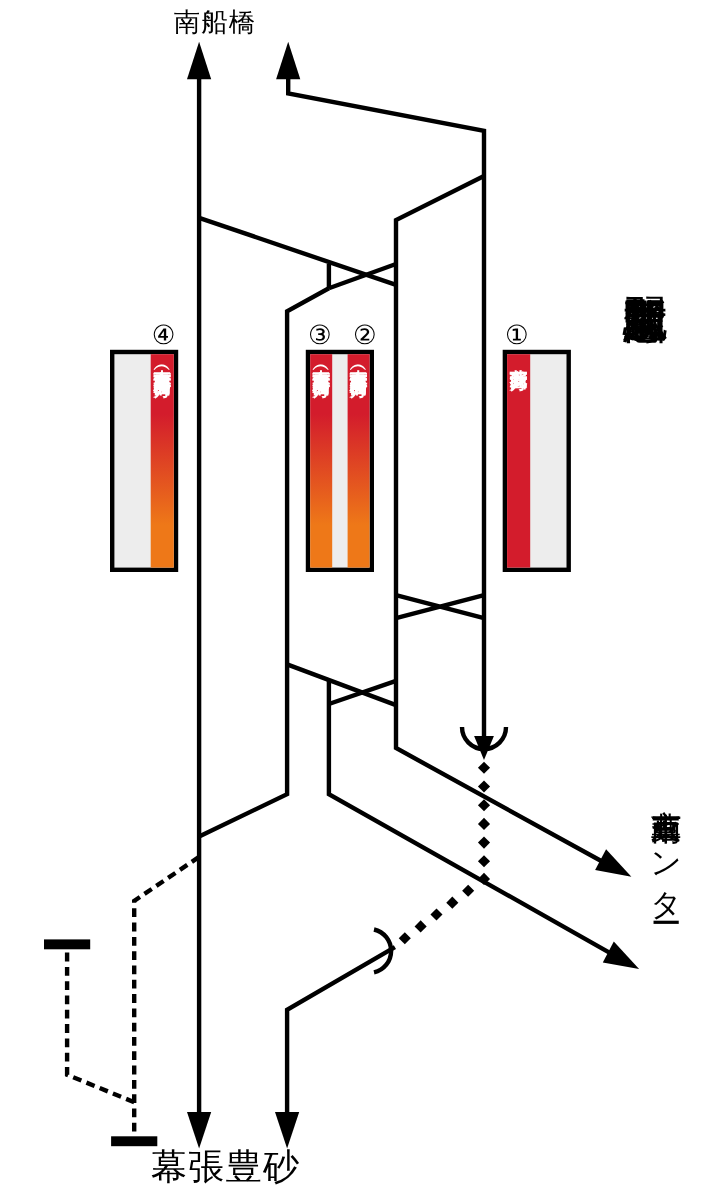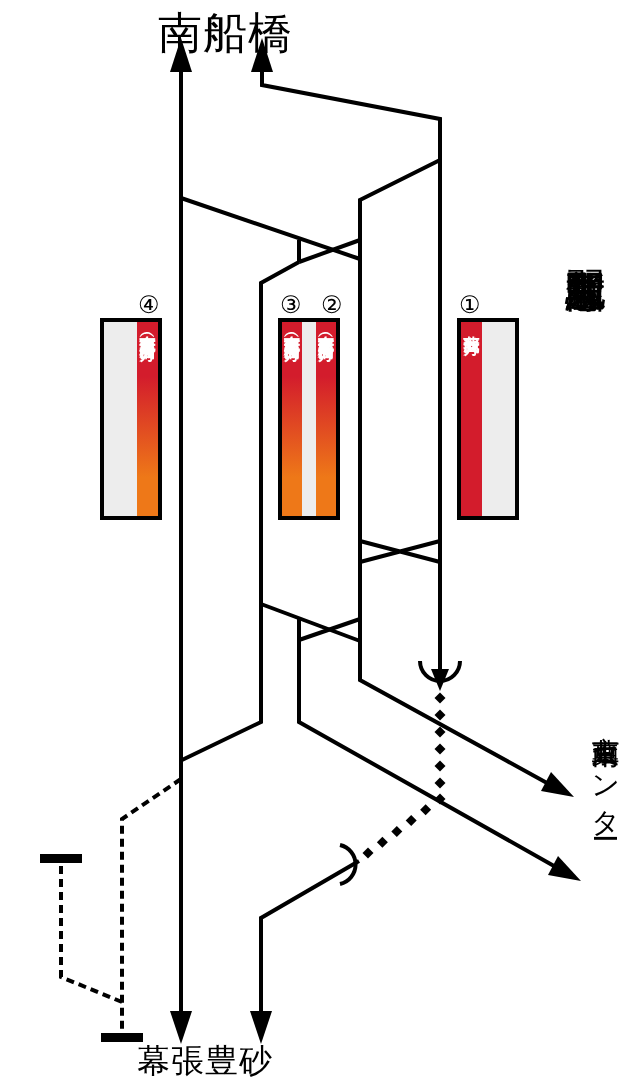--- a/index.html
+++ b/index.html
@@ -1,21 +1,21 @@
 <!DOCTYPE html>
 <html style="--red: #d31c2c; --orange: #ee7818; --gray: #ededed;"><head>
 <meta charset="utf-8">
 <style>
   html,body{margin:0;padding:0;background:#fff;}
   #stage{
     position:relative;width:640px;height:1080px;background:#fff;overflow:hidden;
     font-family:"DejaVu Sans","Liberation Sans",sans-serif;color:#000;
   }
   #tracks{position:absolute;left:0;top:0;}
-  .station-label{position:absolute;font-size:44px;font-weight:500;letter-spacing:1px;white-space:nowrap;}
+  .station-label{position:absolute;font-size:24px;font-weight:500;letter-spacing:1px;white-space:nowrap;}
   .station-top{left:158px;top:4px;}
   .station-bottom{left:137px;top:1039px;font-size:33px;}
   .vtext{writing-mode:vertical-rl;text-orientation:mixed;white-space:nowrap;}
   .diagram-title{position:absolute;left:559px;top:237px;font-size:40px;letter-spacing:1px;}
   .depot-label{position:absolute;left:586px;top:714px;font-size:28px;letter-spacing:2px;}
   .platform-box{position:absolute;top:318px;width:62px;height:202px;background:var(--gray);
     border:4px solid #000;box-sizing:border-box;display:flex;}
   .pbox-4{left:100px;justify-content:flex-end;}
   .pbox-32{left:278px;justify-content:space-between;}
   .pbox-1{left:457px;justify-content:flex-start;}

